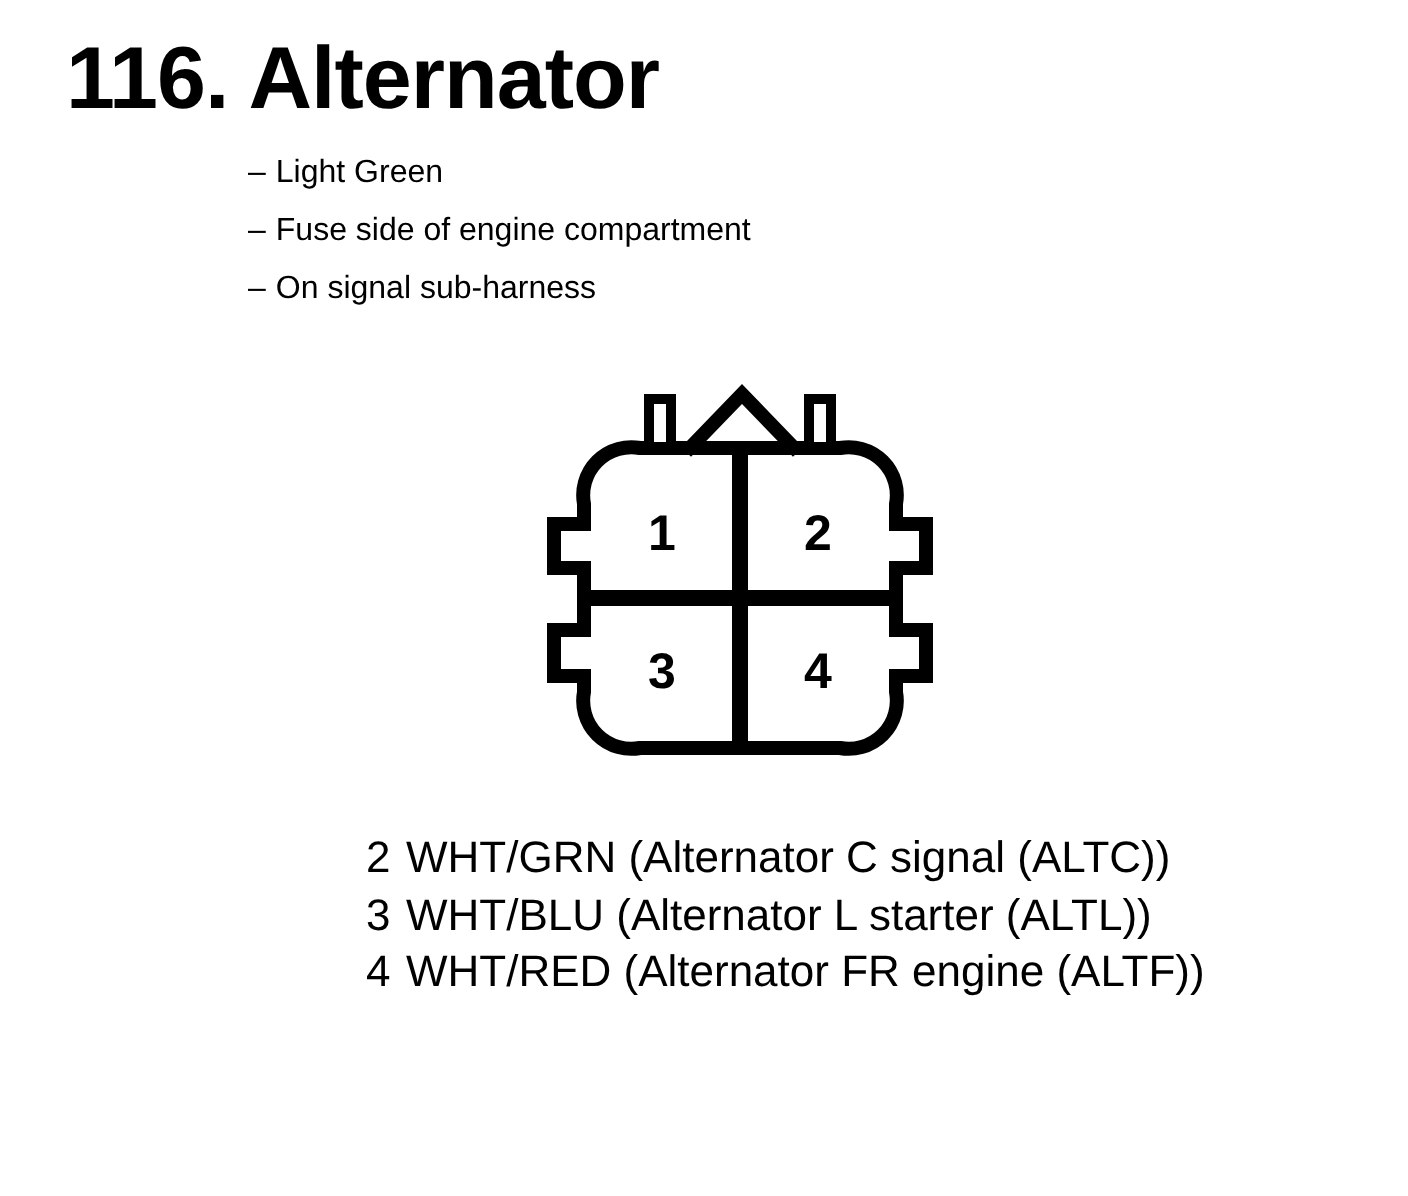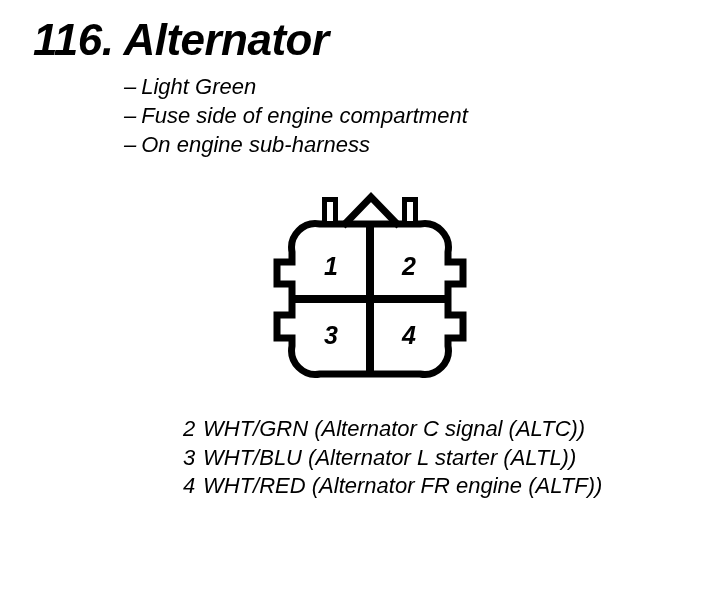--- a/index.html
+++ b/index.html
@@ -4,38 +4,37 @@
 <style>
   html, body { margin: 0; padding: 0; background: #ffffff; }
   .page {
     position: relative;
     width: 704px;
     height: 598px;
     background: #ffffff;
     color: #000000;
     font-family: "Liberation Sans", sans-serif;
     overflow: hidden;
-    font-style: italic;
   }
   .title {
     position: absolute;
     left: 33px;
     top: 18px;
     font-size: 44px;
     font-weight: bold;
     line-height: 1;
     white-space: nowrap;
     letter-spacing: -0.5px;
   }
   .title .num { display: inline-block; margin-right: 10px; }
   .notes {
     position: absolute;
     left: 124px;
     top: 72px;
-    font-size: 22px;
+    font-size: 16px;
     line-height: 29px;
   }
   .note-row { white-space: nowrap; }
   .note-row .dash { display: inline-block; }
   .note-row .label { margin-left: 5px; }
   .connector-svg {
     position: absolute;
     left: 253px;
     top: 188px;
     width: 234px;
@@ -67,21 +66,21 @@
   </div>
 
   <div class="notes">
     <div class="note-row">
       <span class="dash">–</span><span class="label">Light Green</span>
     </div>
     <div class="note-row">
       <span class="dash">–</span><span class="label">Fuse side of engine compartment</span>
     </div>
     <div class="note-row">
-      <span class="dash">–</span><span class="label">On engine sub-harness</span>
+      <span class="dash">–</span><span class="label">On signal sub-harness</span>
     </div>
   </div>
 
   <svg class="connector-svg" viewBox="253 188 234 196" xmlns="http://www.w3.org/2000/svg">
 
     <path d="M 320 224 L 420 224 A 24 24 0 0 1 448 252
          L 448 262 L 463 262 L 463 284 L 448 284
          L 448 315 L 463 315 L 463 338 L 448 338
          L 448 346 A 24 24 0 0 1 420 374
          L 320 374 A 24 24 0 0 1 292 346

